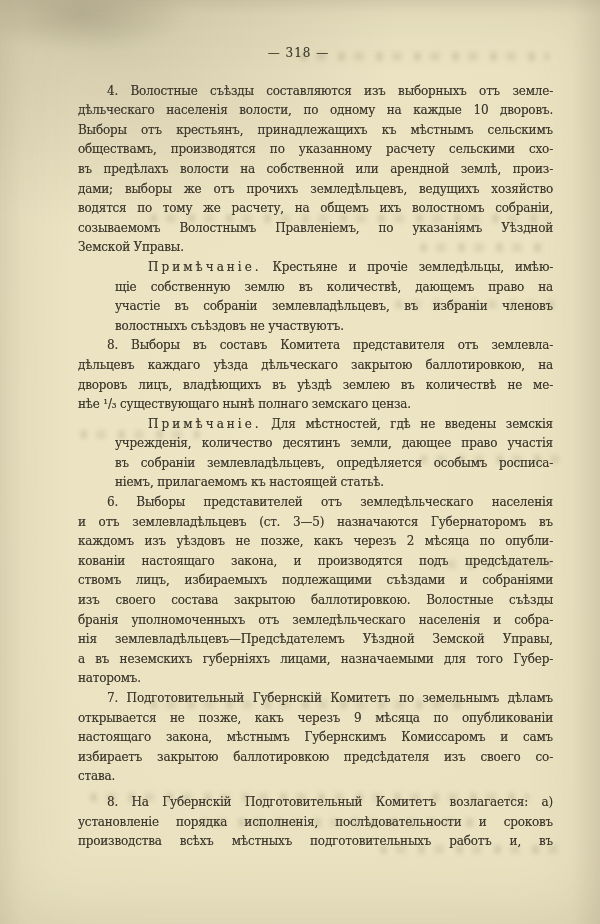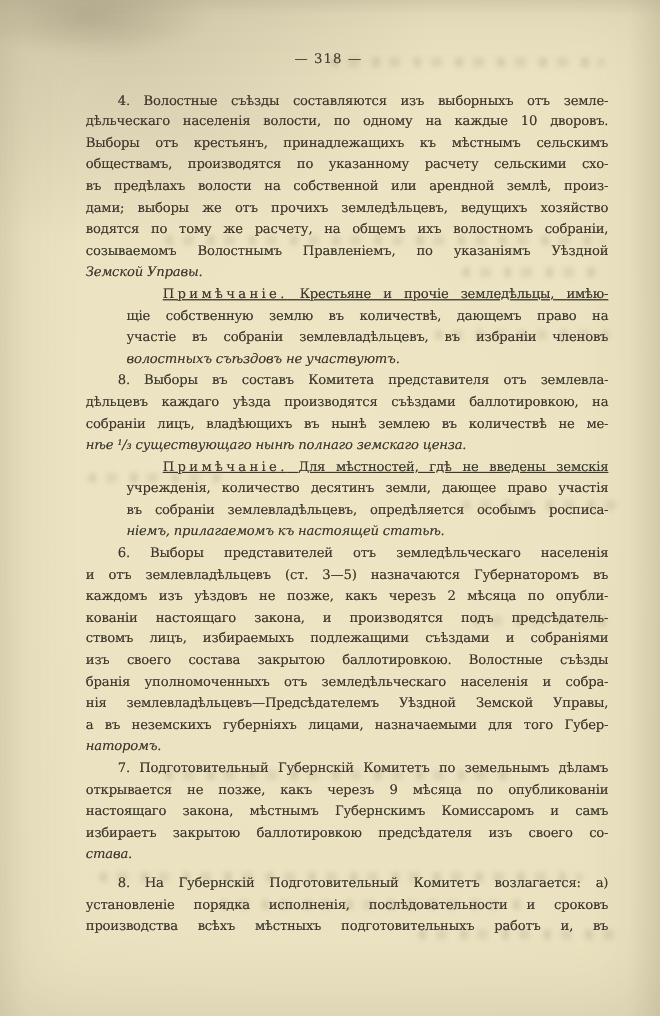--- a/index.html
+++ b/index.html
@@ -35,24 +35,24 @@
     text-align:center;
     height:19.6px;line-height:19.6px;
     margin-bottom:18px;
     letter-spacing:1px;color:#494235;
   }
   .ln{
     height:19.6px;
     text-align:justify;text-align-last:justify;
     white-space:normal;
   }
-  .ll{text-align:left;text-align-last:left;font-style:italic;}
+  .ll{text-align:left;text-align-last:left;}
   .ind{text-indent:29px;}
   .note{margin-left:37px;}
-  .note .ind{text-indent:33px;text-decoration:underline;}
+  .note .ind{text-indent:33px;}
   .sperr{letter-spacing:3px;}
   .gap8{margin-top:6px;}
   .ghost{
     position:absolute;height:9px;border-radius:4px;
     background:repeating-linear-gradient(90deg, rgba(130,118,88,.55) 0 7px, rgba(130,118,88,0) 7px 16px, rgba(130,118,88,.4) 16px 26px, rgba(130,118,88,0) 26px 38px);
     filter:blur(2.2px);opacity:.34;pointer-events:none;
   }
   .smudge{
     position:absolute;border-radius:50%;
     background:radial-gradient(closest-side, rgba(120,110,88,.30), rgba(120,110,88,0));
@@ -95,22 +95,22 @@
 
     <section class="note">
       <div class="ln ind"><span class="sperr">Примѣчаніе.</span> <span>Крестьяне и прочіе земледѣльцы, имѣю-</span></div>
       <div class="ln">щіе собственную землю въ количествѣ, дающемъ право на</div>
       <div class="ln">участіе въ собраніи землевладѣльцевъ, въ избраніи членовъ</div>
       <div class="ln ll">волостныхъ съѣздовъ не участвуютъ.</div>
     </section>
 
     <section>
       <div class="ln ind">8. Выборы въ составъ Комитета представителя отъ землевла-</div>
-      <div class="ln">дѣльцевъ каждаго уѣзда производятся съѣздами баллотировкою, на</div>
-      <div class="ln">собраніи лицъ, владѣющихъ въ нынѣ землею въ количествѣ не ме-</div>
+      <div class="ln">дѣльцевъ каждаго уѣзда дѣльческаго закрытою баллотировкою, на</div>
+      <div class="ln">дворовъ лицъ, владѣющихъ въ уѣздѣ землею въ количествѣ не ме-</div>
       <div class="ln ll">нѣе ¹/₃ существующаго нынѣ полнаго земскаго ценза.</div>
     </section>
 
     <section class="note">
       <div class="ln ind"><span class="sperr">Примѣчаніе.</span> <span>Для мѣстностей, гдѣ не введены земскія</span></div>
       <div class="ln">учрежденія, количество десятинъ земли, дающее право участія</div>
       <div class="ln">въ собраніи землевладѣльцевъ, опредѣляется особымъ росписа-</div>
       <div class="ln ll">ніемъ, прилагаемомъ къ настоящей статьѣ.</div>
     </section>
 

